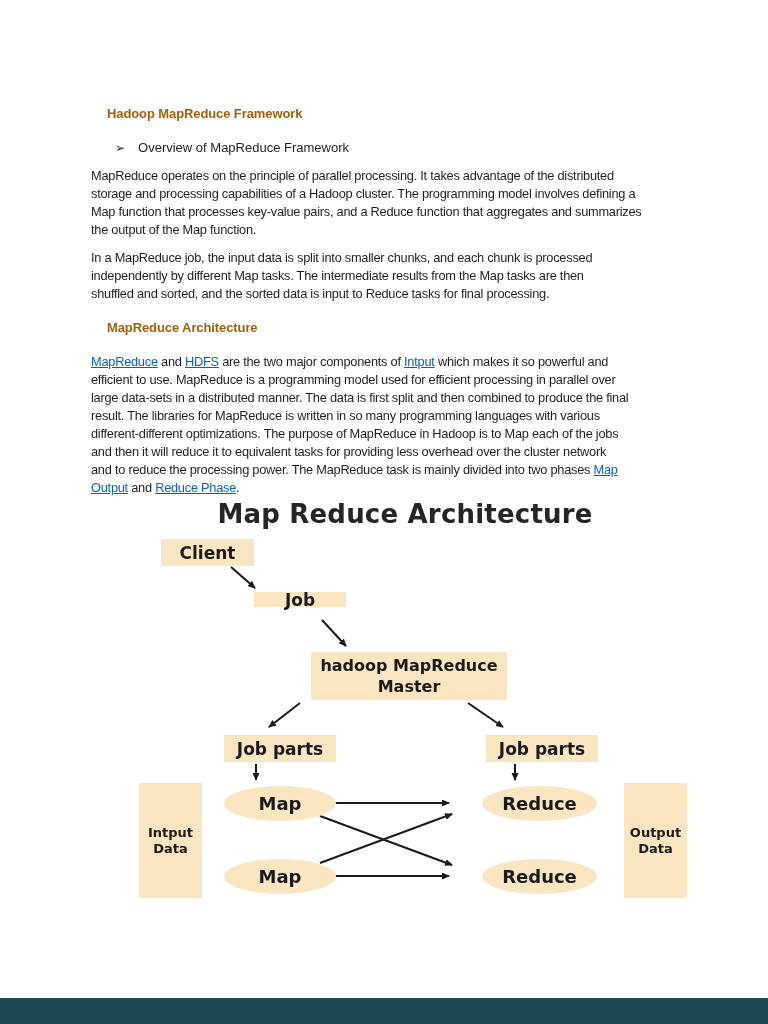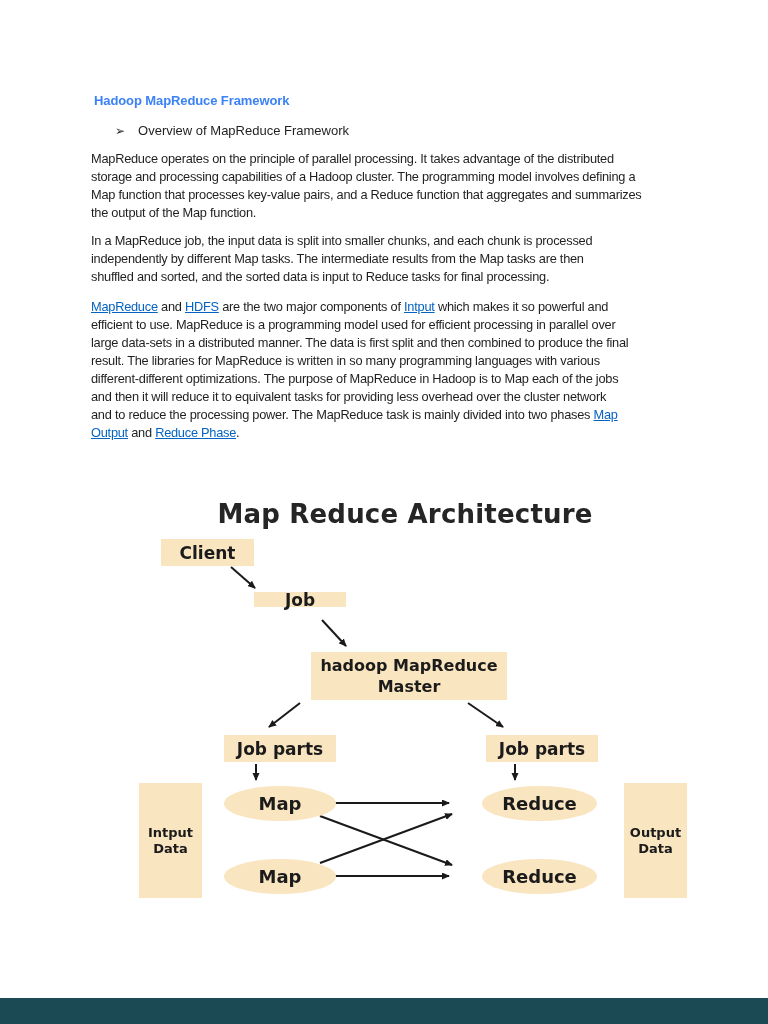--- a/index.html
+++ b/index.html
@@ -7,21 +7,21 @@
   body {
     width: 768px; height: 1024px; position: relative; overflow: hidden;
     background: #ffffff;
     font-family: "Liberation Sans", sans-serif;
     color: #1f1f1f;
   }
   .doc {
     position: absolute; left: 91px; top: 89px; width: 592px;
   }
   .doc h1, .doc h2 {
-    font-size: 13px; font-weight: bold; margin: 3px; color: #3b82f6;
+    font-size: 13px; font-weight: bold; margin: 16px; color: #a16207;
     letter-spacing: -0.1px;
   }
   .bullet-row {
     margin-top: 12px; padding-left: 24px; font-size: 13px;
     display: flex; align-items: baseline;
   }
   .bullet-marker { margin-right: 13px; font-size: 12px; color: #2a2a2a; }
   .para { margin-top: 10px; }
   .para .tline, .bullet-row, .doc h1, .doc h2 { line-height: 18px; }
   .para .tline {
@@ -84,20 +84,21 @@
       <div class="tline">Map function that processes key-value pairs, and a Reduce function that aggregates and summarizes</div>
       <div class="tline">the output of the Map function.</div>
     </div>
 
   <div class="para">
       <div class="tline">In a MapReduce job, the input data is split into smaller chunks, and each chunk is processed</div>
       <div class="tline">independently by different Map tasks. The intermediate results from the Map tasks are then</div>
       <div class="tline">shuffled and sorted, and the sorted data is input to Reduce tasks for final processing.</div>
     </div>
 
+  <h2 class="h2-gap">MapReduce Architecture</h2>
 
   <div class="para p3-gap">
       <div class="tline"><a class="doclink">MapReduce</a><span> and </span><a class="doclink">HDFS</a><span> are the two major components of </span><a class="doclink">Intput</a><span> which makes it so powerful and</span></div>
       <div class="tline"><span>efficient to use. MapReduce is a programming model used for efficient processing in parallel over</span></div>
       <div class="tline"><span>large data-sets in a distributed manner. The data is first split and then combined to produce the final</span></div>
       <div class="tline"><span>result. The libraries for MapReduce is written in so many programming languages with various</span></div>
       <div class="tline"><span>different-different optimizations. The purpose of MapReduce in Hadoop is to Map each of the jobs</span></div>
       <div class="tline"><span>and then it will reduce it to equivalent tasks for providing less overhead over the cluster network</span></div>
       <div class="tline"><span>and to reduce the processing power. The MapReduce task is mainly divided into two phases </span><a class="doclink">Map</a></div>
       <div class="tline"><a class="doclink">Output</a><span> and </span><a class="doclink">Reduce Phase</a><span>.</span></div>

